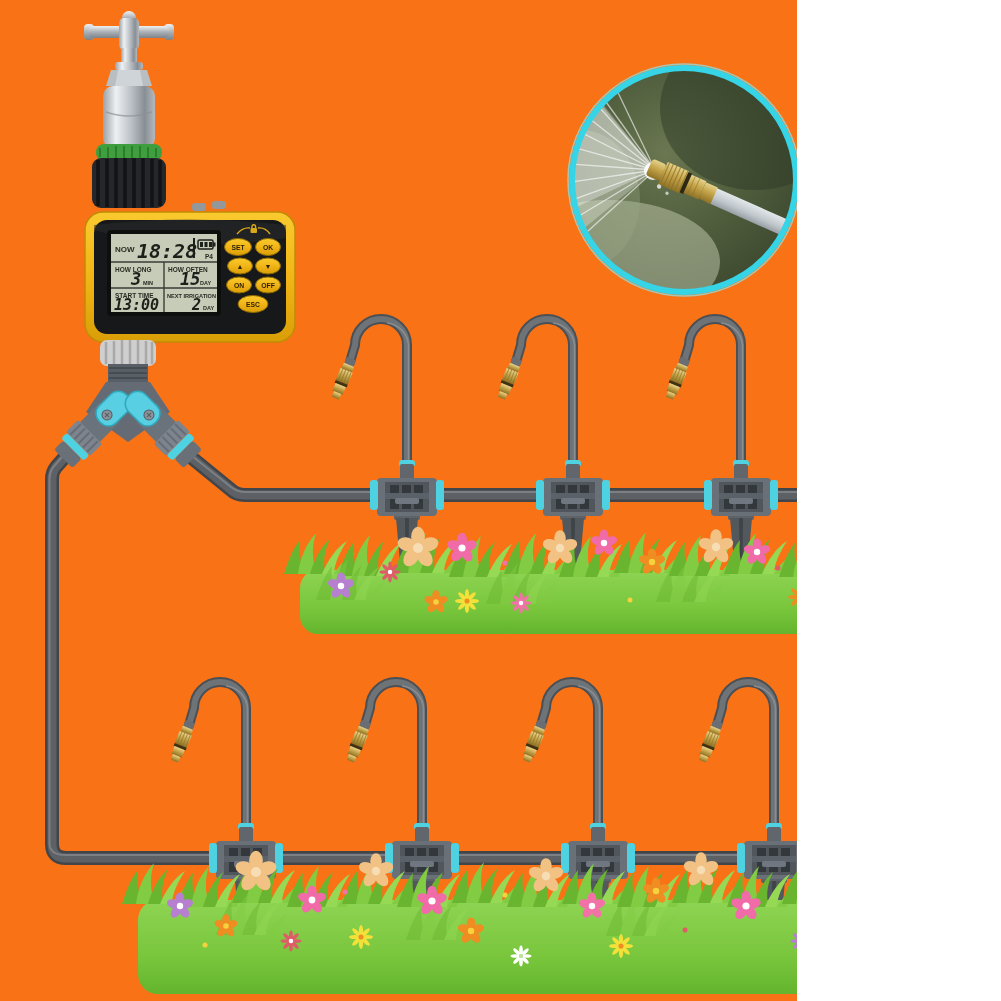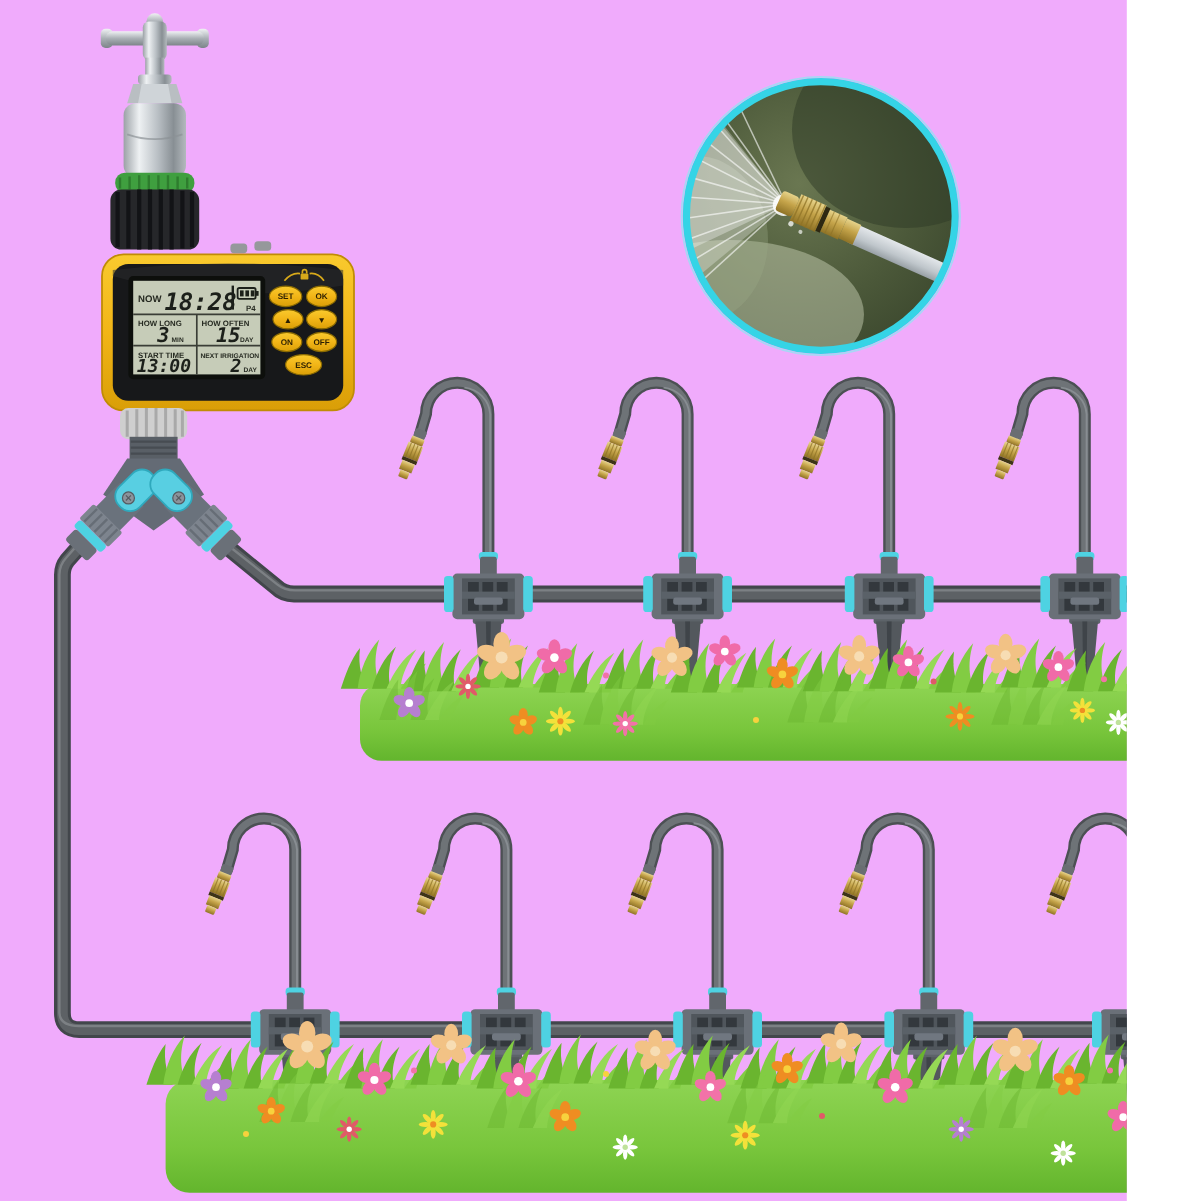--- a/index.html
+++ b/index.html
@@ -1,16 +1,16 @@
 <!DOCTYPE html>
 <html><head>
 <meta charset="utf-8">
 <style>
   html,body{margin:0;padding:0;background:#ffffff;}
-  .stage{width:939px;height:1001px;position:relative;background:#f0abfc;overflow:hidden;}
+  .stage{width:797px;height:1001px;position:relative;background:#f97316;overflow:hidden;}
   svg{display:block;}
   .lbl{font-family:"Liberation Sans",sans-serif;font-weight:bold;fill:#272b22;}
   .seg{font-family:"DejaVu Sans Mono",monospace;font-weight:bold;font-style:italic;fill:#1c201a;}
   .unit{font-family:"Liberation Sans",sans-serif;font-weight:bold;fill:#272b22;}
   .btnt{font-family:"Liberation Sans",sans-serif;font-weight:bold;fill:#2b1f02;}
 </style>
 </head>
 <body>
 
 <div class="stage">

